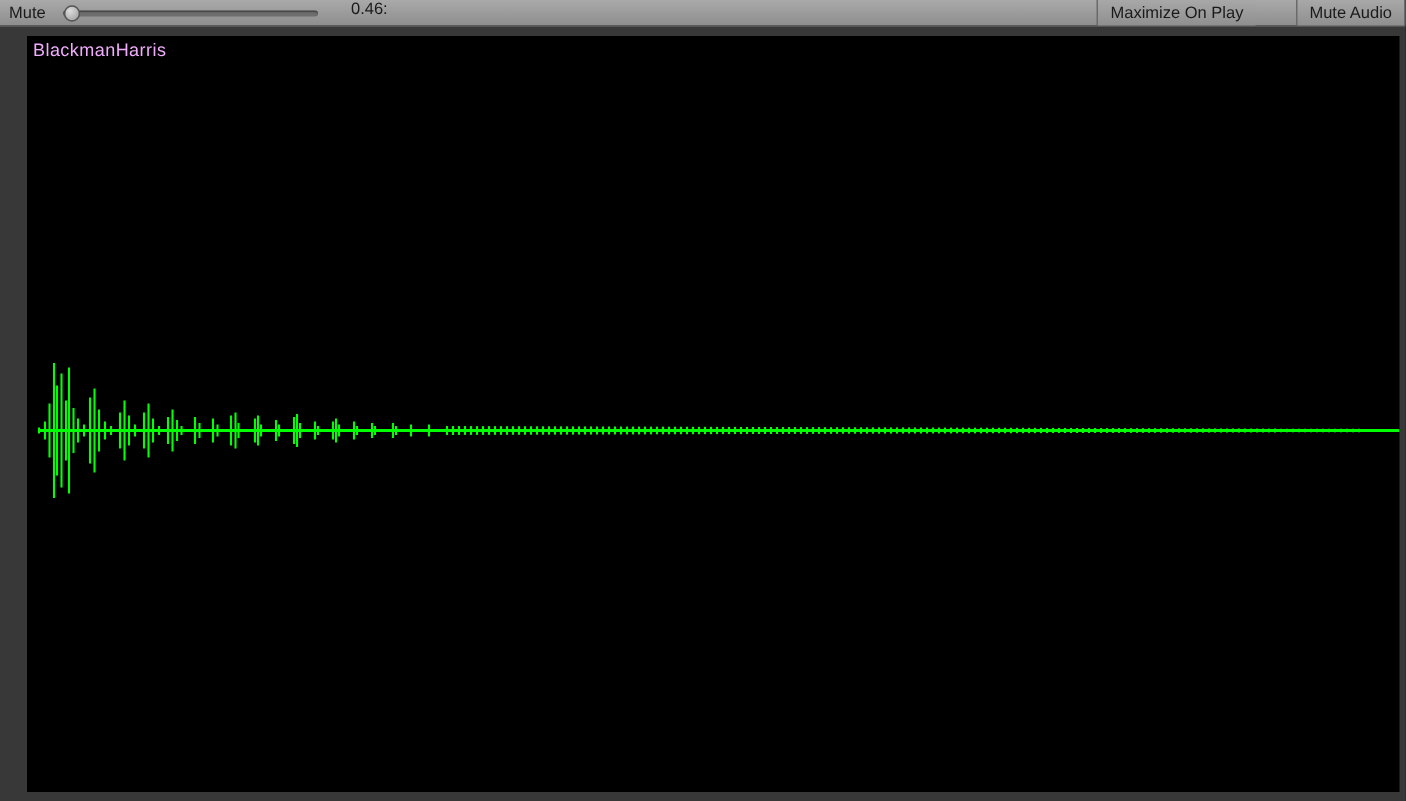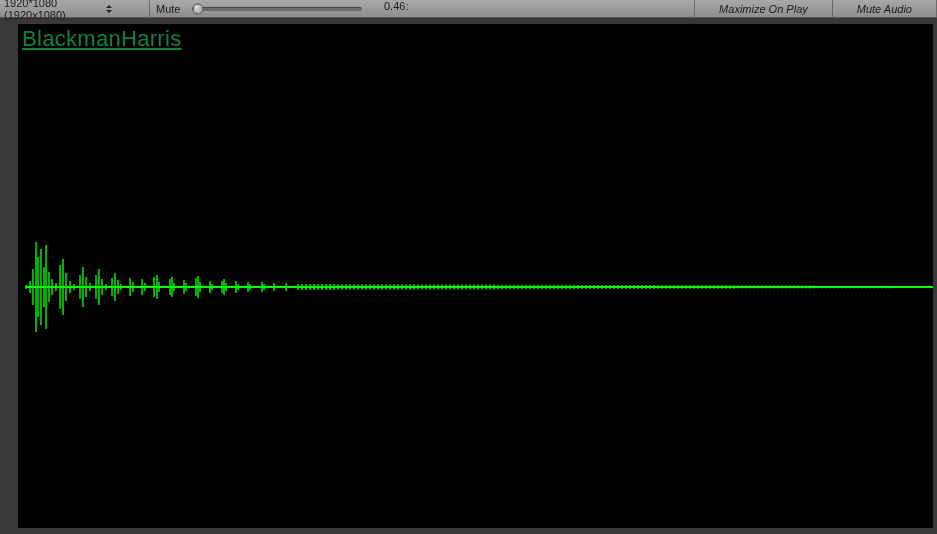--- a/index.html
+++ b/index.html
@@ -74,67 +74,61 @@
     transform: translate(-50%, -50%);
     cursor: pointer;
   }
   .slider-value {
     min-width: 40px;
     text-align: right;
   }
   .tb-spacer { flex: 1; }
   .toggle-btn {
     height: 100%;
-    padding: 0 24px;
+    padding: 0 8px;
     display: flex; align-items: center;
     border-left: 1px solid #6a6a6a;
     background: linear-gradient(#a8a8a8, #8f8f8f);
     cursor: pointer;
-    font-style: italic;
-  }
-  .toggle-btn:last-child { border-right: 1px solid #6a6a6a; }
+  }
+  .toggle-btn:last-child { border-right: 1px solid #6a6a6a; margin-left: 27px; }
 
   
   .viewport-frame {
     width: 100%;
     height: calc(100% - 18px);
     background: #383838;
     padding: 6px 4px 6px 4px;
   }
   .viewport {
     position: relative;
     width: 915px;
     height: 504px;
     margin-left: 14px;
     background: #000;
   }
   .overlay-text {
     position: absolute;
     top: 2px; left: 4px;
-    font-size: 22px;
+    font-size: 12px;
     font-weight: 400;
-    color: #15803d;
+    color: #f0abfc;
     letter-spacing: .3px;
-    text-decoration: underline;
   }
   svg.waveform {
     position: absolute;
     left: 0; top: 0;
     width: 100%; height: 100%;
     pointer-events: none;
   }
 </style>
 </head>
 <body>
 
 <div class="toolbar">
-  <div class="dropdown">
-    <span>1920*1080 (1920x1080)</span>
-    <span class="dd-arrows"></span>
-  </div>
   <div class="label">Mute</div>
   <div class="slider-wrap">
     <div class="slider-track">
       <div class="slider-thumb" id="scale-thumb" style="left: 3%;"></div>
     </div>
   </div>
   <div class="slider-value">0.46:</div>
   <div class="tb-spacer"></div>
   <div class="toggle-btn">Maximize On Play</div>
   <div class="toggle-btn">Mute Audio</div>

